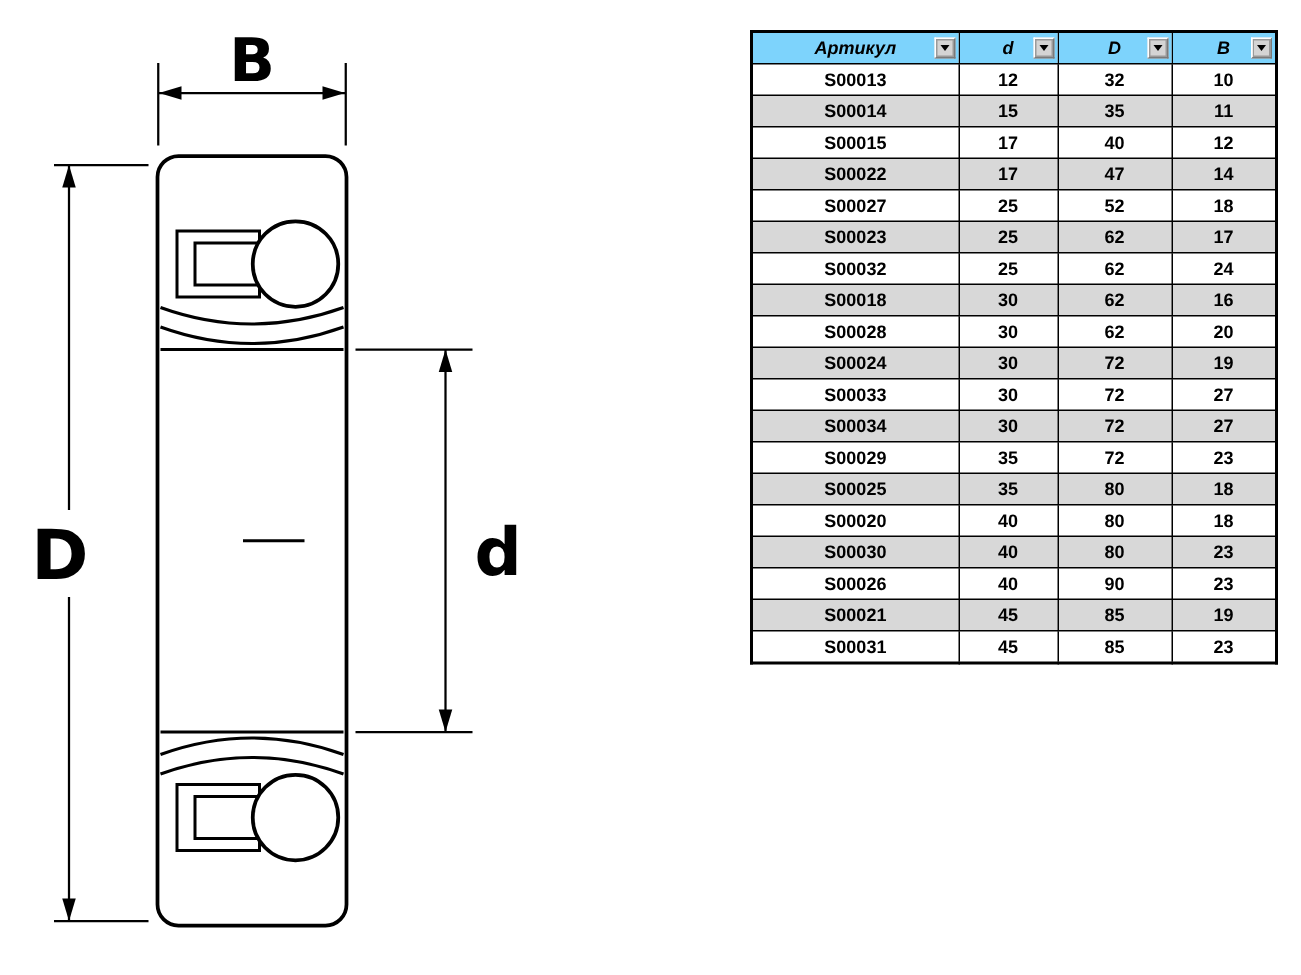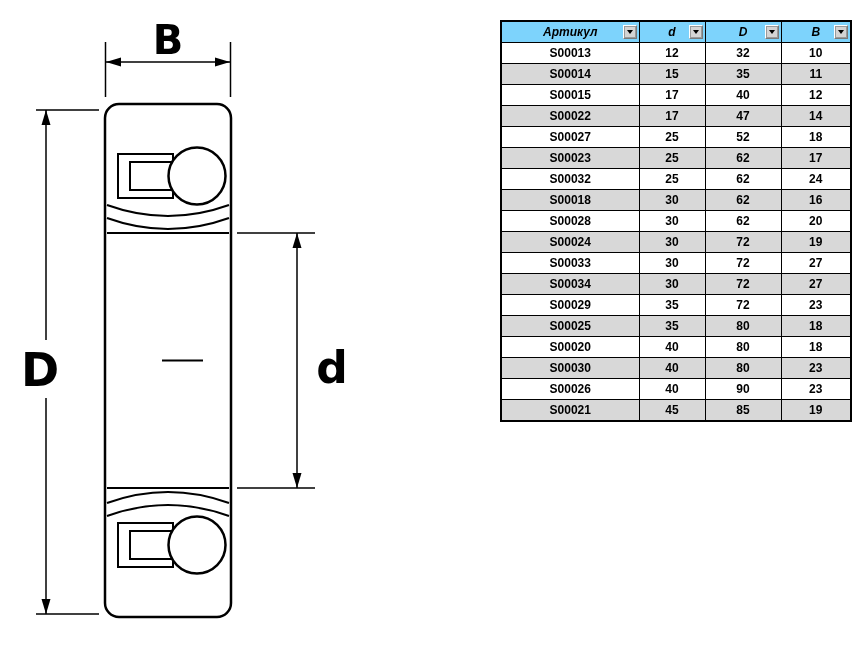--- a/index.html
+++ b/index.html
@@ -291,17 +291,23 @@
             <td>40</td>
             <td>90</td>
             <td>23</td>
           </tr>
           <tr>
             <td>S00021</td>
             <td>45</td>
             <td>85</td>
             <td>19</td>
           </tr>
+          <tr>
+            <td>S00031</td>
+            <td>45</td>
+            <td>85</td>
+            <td>23</td>
+          </tr>
         </tbody>
     </table>
   </div>
 
 </div>
 
 </body></html>

